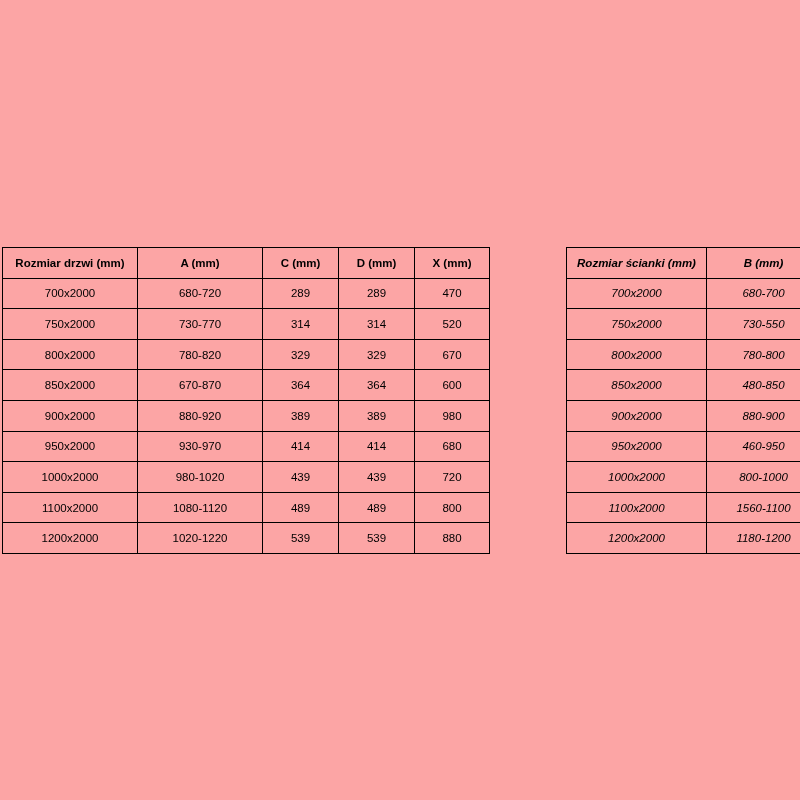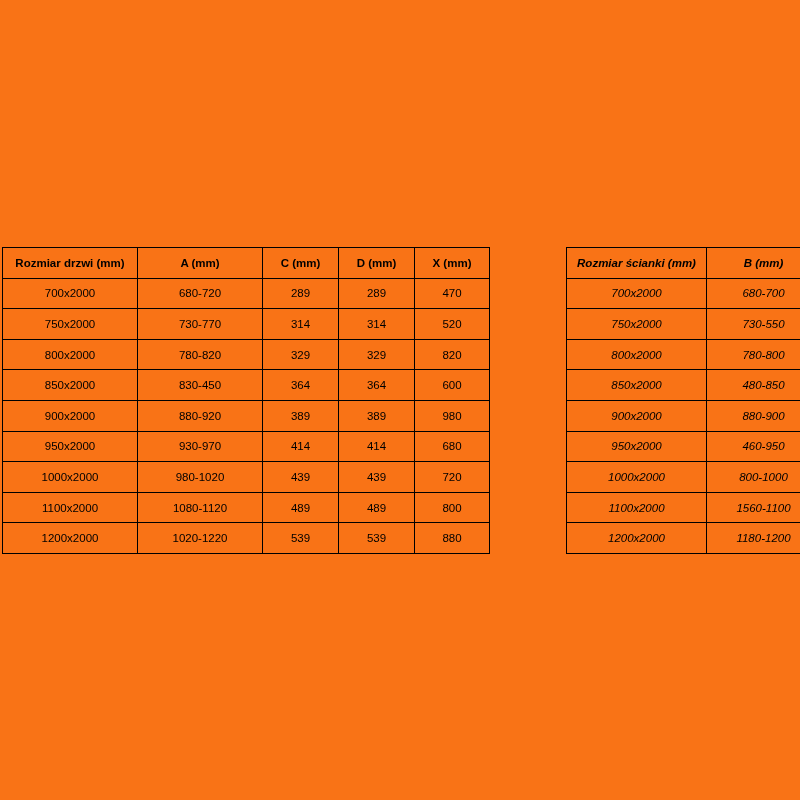--- a/index.html
+++ b/index.html
@@ -4,21 +4,21 @@
 <style>
   html, body {
     margin: 0;
     padding: 0;
     background: #ffffff;
   }
   .canvas {
     position: relative;
     width: 800px;
     height: 800px;
-    background: #f97316;
+    background: #fca5a5;
     overflow: hidden;
   }
   table.spec {
     position: absolute;
     border-collapse: collapse;
     table-layout: fixed;
     font-family: "Liberation Sans", sans-serif;
     font-size: 11.5px;
     color: #000000;
   }
@@ -86,25 +86,25 @@
           <td>730-770</td>
           <td>314</td>
           <td>314</td>
           <td>520</td>
         </tr>
         <tr>
           <td>800x2000</td>
           <td>780-820</td>
           <td>329</td>
           <td>329</td>
-          <td>820</td>
+          <td>670</td>
         </tr>
         <tr>
           <td>850x2000</td>
-          <td>830-450</td>
+          <td>670-870</td>
           <td>364</td>
           <td>364</td>
           <td>600</td>
         </tr>
         <tr>
           <td>900x2000</td>
           <td>880-920</td>
           <td>389</td>
           <td>389</td>
           <td>980</td>

